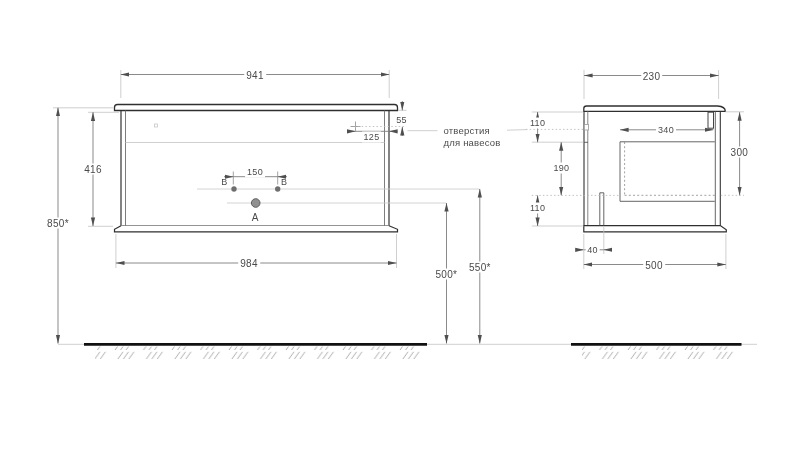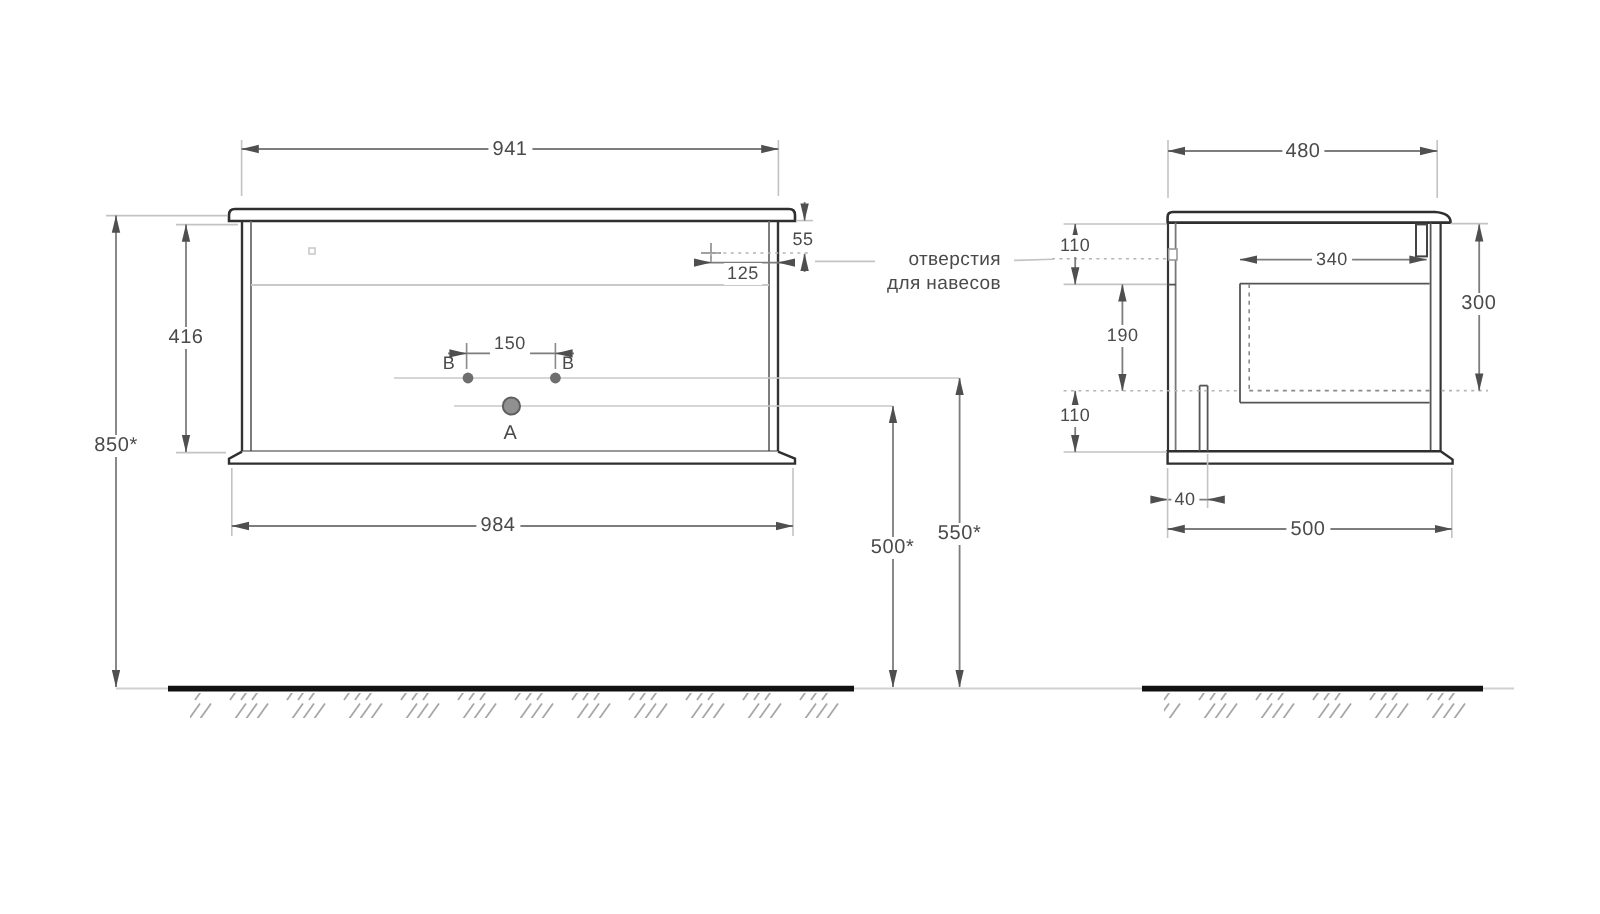--- a/index.html
+++ b/index.html
@@ -4,21 +4,21 @@
 <style>
   html,body{margin:0;padding:0;background:#fff;}
   #page{position:relative;width:800px;height:457px;background:#fff;overflow:hidden;
         font-family:"Liberation Sans",sans-serif;}
   #page svg{position:absolute;left:0;top:0;}
   .dim{position:absolute;transform:translate(-50%,-50%);font-size:10px;color:#4a4a4a;
        background:#fff;padding:0 2px;white-space:nowrap;letter-spacing:.3px;line-height:11px;}
   .dim.s{font-size:9px;}
   .dim.plain{background:transparent;padding:0;}
   .callout{position:absolute;transform:translate(-50%,-50%);font-size:9.5px;color:#4a4a4a;
-       text-align:right;line-height:11.5px;letter-spacing:.2px;white-space:nowrap;}
+       text-align:left;line-height:11.5px;letter-spacing:.2px;white-space:nowrap;}
   .note{position:absolute;transform:translateY(-50%);font-size:10px;color:#555;
        white-space:nowrap;letter-spacing:.2px;}
 </style>
 </head>
 <body>
 
 <div id="page">
 
 <svg width="800" height="457" viewBox="0 0 800 457">
   <defs>
@@ -189,21 +189,21 @@
 <div class="dim" style="left:93px;top:169px">416</div>
 <div class="dim" style="left:58px;top:223px">850*</div>
 <div class="dim s" style="left:255px;top:171.8px">150</div>
 <div class="dim s plain" style="left:224.5px;top:182.3px">B</div>
 <div class="dim s plain" style="left:284.2px;top:182.3px">B</div>
 <div class="dim plain" style="left:255.3px;top:216.5px">A</div>
 <div class="dim" style="left:249px;top:263.3px">984</div>
 <div class="dim" style="left:446.3px;top:273.5px">500*</div>
 <div class="dim" style="left:479.8px;top:266.8px">550*</div>
 
-<div class="dim" style="left:651.5px;top:75.8px">480</div>
+<div class="dim" style="left:651.5px;top:75.8px">230</div>
 <div class="dim s" style="left:537.6px;top:123.3px">110</div>
 <div class="dim s" style="left:561.4px;top:167.6px">190</div>
 <div class="dim s" style="left:537.6px;top:208.2px">110</div>
 <div class="dim s" style="left:666px;top:129.8px">340</div>
 <div class="dim" style="left:739.4px;top:152.4px">300</div>
 <div class="dim s" style="left:592.5px;top:249.6px">40</div>
 <div class="dim" style="left:654px;top:264.6px">500</div>
 
 <div class="callout" style="left:472px;top:136px">
   <div>отверстия</div>

